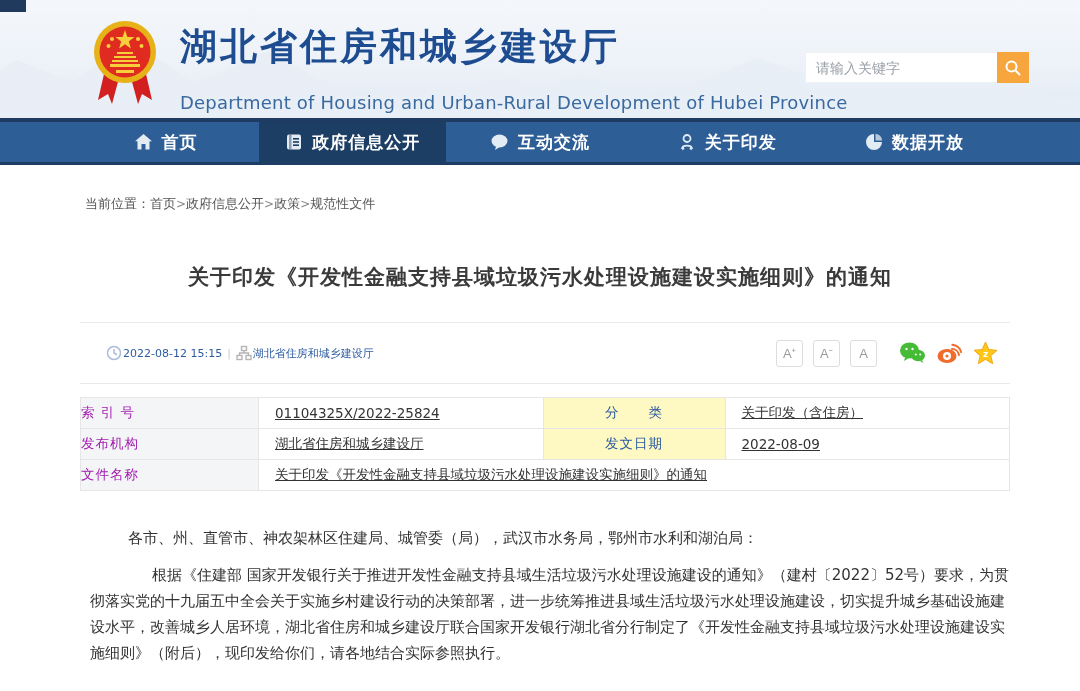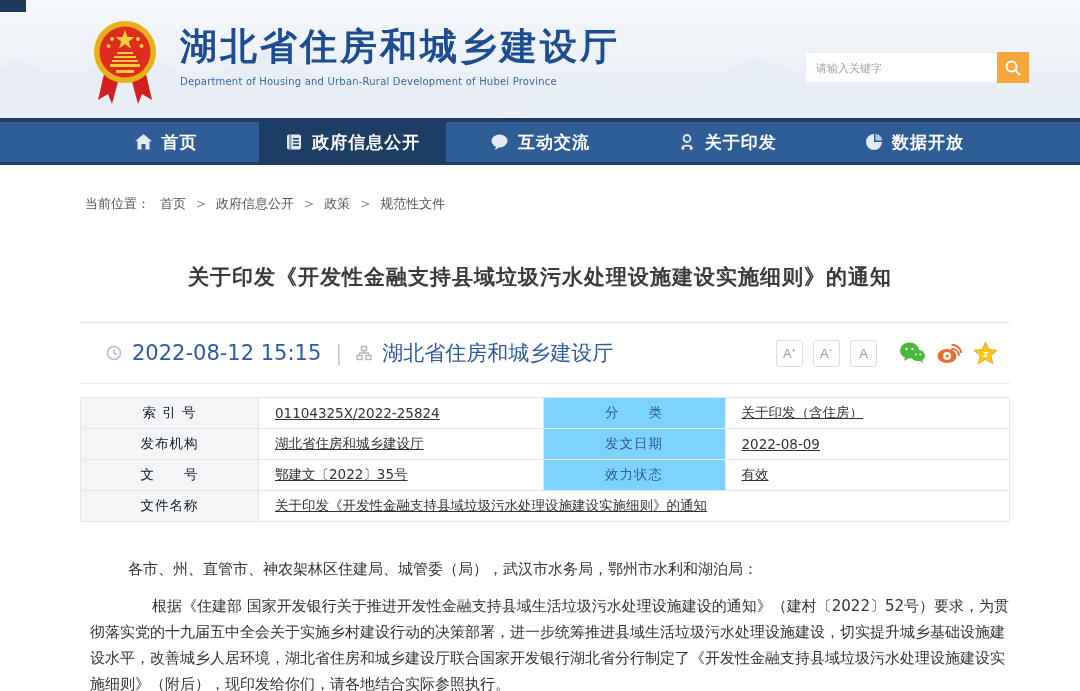--- a/index.html
+++ b/index.html
@@ -14,59 +14,59 @@
     background:linear-gradient(180deg,#dde5ef 0%,#eef2f8 90%);
     clip-path:polygon(0 70%,10% 38%,20% 58%,31% 22%,42% 60%,55% 30%,70% 72%,100% 55%,100% 100%,0 100%); }
   .mountain2 { position:absolute; right:-60px; top:30px; width:640px; height:100px; opacity:.5;
     background:linear-gradient(180deg,#dfe7f1 0%,#eef3f9 90%);
     clip-path:polygon(0 75%,12% 45%,25% 68%,40% 28%,58% 66%,74% 40%,88% 70%,100% 50%,100% 100%,0 100%); }
   .corner-artifact { position:absolute; left:0; top:0; width:26px; height:12px; background:#1f3a5c; }
   .emblem { position:absolute; left:92px; top:14px; }
   .brand { position:absolute; left:180px; top:25px; }
   .site-title { font-family:"DejaVu Serif","Liberation Serif",serif; font-size:37px; font-weight:bold;
     color:#1d4c91; letter-spacing:3px; line-height:1.15; }
-  .site-subtitle { margin-top:8px; font-size:10px; color:#39699f; letter-spacing:.2px; }
+  .site-subtitle { margin-top:24px; font-size:18px; color:#39699f; letter-spacing:.2px; }
   .search { position:absolute; right:51px; top:52px; display:flex; height:31px; }
   .search input { width:192px; height:31px; border:1px solid #eef1f6; border-right:none; background:#fff;
-    padding:0 10px; font-size:11px; color:#333; outline:none; }
+    padding:0 10px; font-size:14px; color:#333; outline:none; }
   .search input::placeholder { color:#9aa0a8; }
   .search-btn { width:32px; height:31px; background:#f6a63c; border:none; display:flex;
     align-items:center; justify-content:center; cursor:pointer; }
 
   
   .nav { height:47px; background:#2e5e96; border-top:4px solid #1e3c62; border-bottom:3px solid #1e3d64; }
   .nav-inner { display:flex; height:40px; margin:0 72px; }
   .nav-item { flex:1; display:flex; align-items:center; justify-content:center; gap:9px;
     color:#fff; font-size:17px; font-weight:bold; cursor:pointer; letter-spacing:1px; }
   .nav-item.active { background:#1c3d64; }
   .nav-item svg { display:block; }
 
   
-  .breadcrumb { margin:30px 0 0 85px; font-size:13px; color:#555; display:flex; gap:10px; align-items:center; }
+  .breadcrumb { margin:30px 0 0 85px; font-size:13px; color:#555; display:flex; align-items:center; }
   .breadcrumb .crumb { color:#555; cursor:pointer; }
   .breadcrumb .sep { color:#888; font-size:12px; }
 
   
   .article-title { margin-top:50px; text-align:center; font-size:21px; color:#3a3a3a; letter-spacing:1px; }
   .content { width:930px; margin-left:80px; }
   .divider { border:none; border-top:1px solid #e9e9e9; margin:0; }
   .divider.top { margin-top:31px; }
   .meta-row { height:60px; display:flex; align-items:center; justify-content:space-between; padding:0 12px 0 26px; }
-  .meta-left { display:flex; align-items:center; gap:10px; font-size:21px; color:#2c5ba0; }
+  .meta-left { display:flex; align-items:center; gap:1px; font-size:11px; color:#2c5ba0; }
   .meta-left .pipe { color:#ccc; margin:0 4px; }
   .meta-right { display:flex; align-items:center; gap:10px; }
   .font-btn { width:27px; height:27px; border:1px solid #ddd; border-radius:3px; background:#fff;
     color:#999; font-size:13px; cursor:pointer; line-height:1; }
   .share-icon { cursor:pointer; display:flex; }
 
   
   .info-table { margin-top:13px; width:930px; border-collapse:collapse; table-layout:fixed; font-size:13.5px; }
   .info-table td { border:1px solid #e6e6e6; height:31px; }
-  .info-table td.lbl { width:178px; background:#f4f5f7; color:#0f172a; text-align:center; letter-spacing:1px; }
-  .info-table td.lbl2 { width:182px; background:#7dd3fc; color:#2c5ba0; text-align:center; letter-spacing:1px; }
+  .info-table td.lbl { width:178px; background:#f4f5f7; color:#a21caf; text-align:left; letter-spacing:1px; }
+  .info-table td.lbl2 { width:182px; background:#fef9c3; color:#2c5ba0; text-align:center; letter-spacing:1px; }
   .info-table td.val { color:#333; padding-left:16px; background:#fff;text-decoration:underline; }
 
   
   .article-body { margin:34px 0 0 90px; width:920px; font-size:15px; color:#333; line-height:26px; }
   .salutation { text-indent:38px; }
   .para { margin-top:11px; text-indent:62px; }
 </style>
 </head>
 <body>
 
@@ -245,26 +245,20 @@
         <td class="lbl2">分　　类</td>
         <td class="val">关于印发（含住房）</td>
       </tr>
       <tr>
         <td class="lbl">发布机构</td>
         <td class="val">湖北省住房和城乡建设厅</td>
         <td class="lbl2">发文日期</td>
         <td class="val">2022-08-09</td>
       </tr>
       <tr>
-        <td class="lbl">文　　号</td>
-        <td class="val">鄂建文〔2022〕35号</td>
-        <td class="lbl2">效力状态</td>
-        <td class="val">有效</td>
-      </tr>
-      <tr>
         <td class="lbl">文件名称</td>
         <td class="val" colspan="3">关于印发《开发性金融支持县域垃圾污水处理设施建设实施细则》的通知</td>
       </tr>
     </tbody>
       </table>
   </div>
 
   <div class="article-body">
     <p class="salutation">各市、州、直管市、神农架林区住建局、城管委（局），武汉市水务局，鄂州市水利和湖泊局：</p>
     <p class="para">根据《住建部 国家开发银行关于推进开发性金融支持县域生活垃圾污水处理设施建设的通知》（建村〔2022〕52号）要求，为贯彻落实党的十九届五中全会关于实施乡村建设行动的决策部署，进一步统筹推进县域生活垃圾污水处理设施建设，切实提升城乡基础设施建设水平，改善城乡人居环境，湖北省住房和城乡建设厅联合国家开发银行湖北省分行制定了《开发性金融支持县域垃圾污水处理设施建设实施细则》（附后），现印发给你们，请各地结合实际参照执行。</p>

